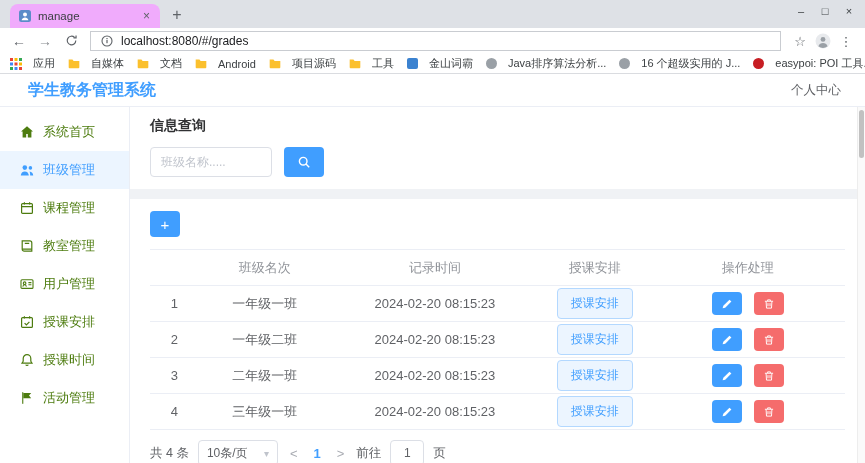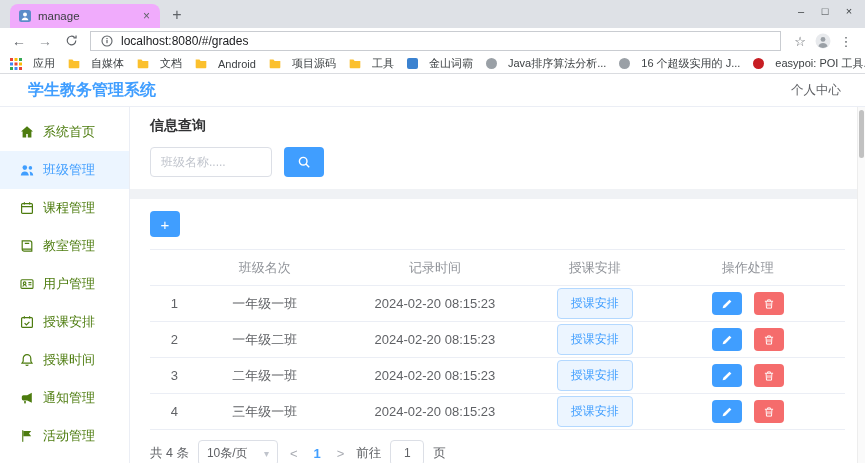--- a/index.html
+++ b/index.html
@@ -269,27 +269,20 @@
           <path d="M4.4 1.2v2.4M9.6 1.2v2.4M4.6 8.2l1.8 1.8 3-3.2"></path>
         </svg>
       <span>授课安排</span>
     </div>
     <div class="side-item">
       <svg viewBox="0 0 14 14" fill="none" stroke="currentColor" stroke-width="1.2">
           <path d="M7 1.6a3.8 3.8 0 0 0-3.8 3.8v2.8L2 10.2h10l-1.2-2V5.4A3.8 3.8 0 0 0 7 1.6z"></path>
           <path d="M5.8 11.6a1.25 1.25 0 0 0 2.4 0"></path>
         </svg>
       <span>授课时间</span>
-    </div>
-    <div class="side-item">
-      <svg viewBox="0 0 14 14" fill="currentColor">
-          <path d="M11.8 1.8v10L7.2 9.4H3.4A1.6 1.6 0 0 1 1.8 7.8V5.8a1.6 1.6 0 0 1 1.6-1.6h3.8z"></path>
-          <rect x="4.2" y="10" width="1.6" height="2.4"></rect>
-        </svg>
-      <span>通知管理</span>
     </div>
     <div class="side-item">
       <svg viewBox="0 0 14 14" fill="currentColor">
           <rect x="2.2" y="1.2" width="1.1" height="11.6"></rect>
           <path d="M3.3 2h7.9L9 4.6l2.2 2.6H3.3z"></path>
         </svg>
       <span>活动管理</span>
     </div>
   </div>
 

